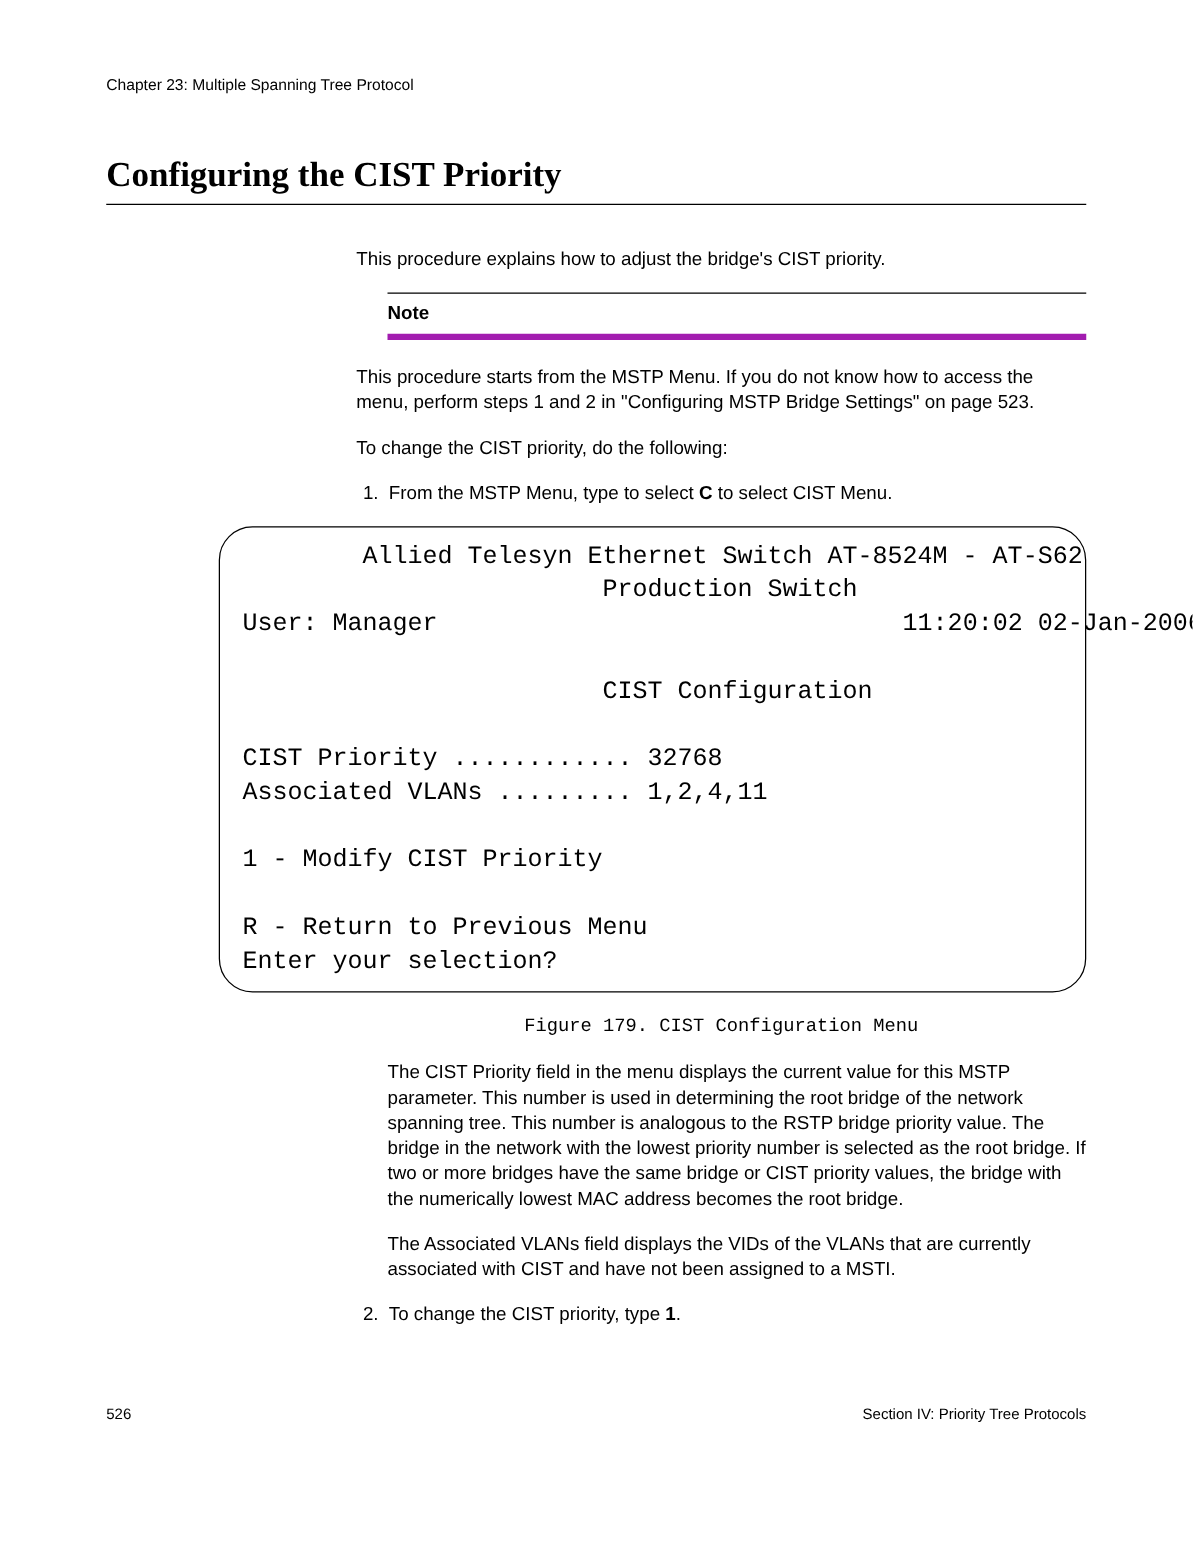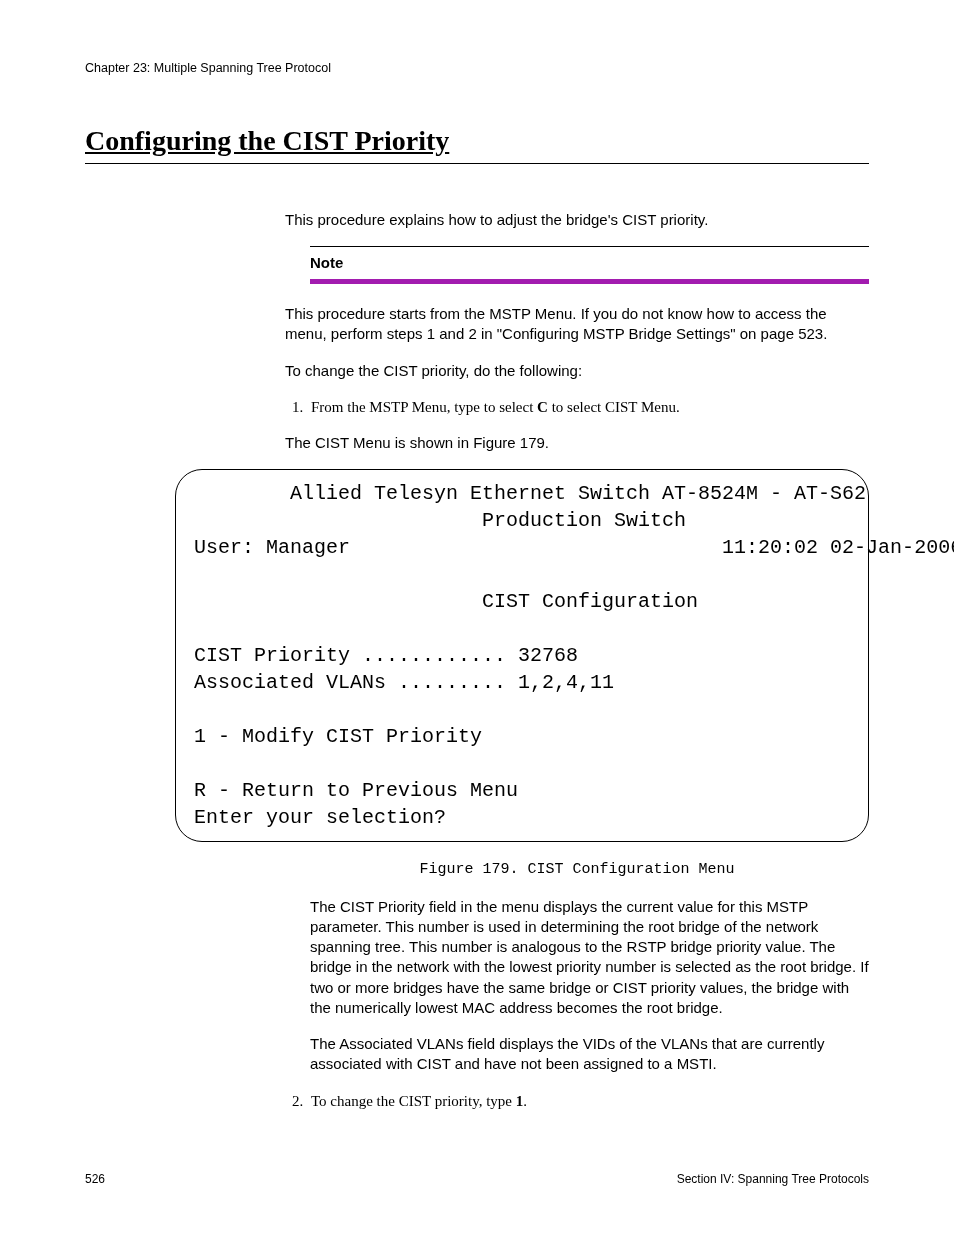--- a/index.html
+++ b/index.html
@@ -17,25 +17,24 @@
     font-size: 12.5px;
     margin-bottom: 45px;
   }
   h1.page-title {
     font-family: "Times New Roman", Times, serif;
     font-size: 28px;
     font-weight: bold;
     margin: 0 0 6px 0;
     border-bottom: 1px solid #000;
     padding-bottom: 3px;
-    text-decoration: underline;
   }
   .content-block {
     margin-left: 200px;
-    margin-top: 46px;
+    margin-top: 34px;
   }
   .content-block p {
     margin: 0 0 16px 0;
   }
   .note-box {
     border-top: 1px solid #000;
     border-bottom: 5px solid #a21caf;
     padding: 6px 0 6px 0;
     margin: 10px 0 20px 25px;
   }
@@ -43,21 +42,20 @@
     font-weight: bold;
   }
   .step-list {
     list-style: decimal;
     padding-left: 22px;
     margin: 0;
   }
   .step-list li {
     margin-bottom: 16px;
     padding-left: 4px;
-    font-family: Liberation Serif, serif;
   }
   .step-sub {
     margin-left: 28px;
     margin-bottom: 16px;
   }
   .terminal {
     font-family: "Courier New", Courier, monospace;
     font-size: 20px;
     white-space: pre;
     border: 1px solid #000;
@@ -95,21 +93,20 @@
 
   <p>This procedure starts from the MSTP Menu. If you do not know how to access the menu, perform steps 1 and 2 in "Configuring MSTP Bridge Settings" on page 523.</p>
 
   <p>To change the CIST priority, do the following:</p>
 
   <ol class="step-list">
     <li>
       <span>From the MSTP Menu, type to select </span><b>C</b><span> to select CIST Menu.</span>
     </li>
   </ol>
-  <p class="step-sub">The CIST Menu is shown in Figure 179.</p>
 </div>
 
 <div class="terminal"><span>        Allied Telesyn Ethernet Switch AT-8524M - AT-S62</span>
 <span>                        Production Switch</span>
 <span>User: Manager</span>                               <span>11:20:02 02-Jan-2006</span>
 
 <span>                        CIST Configuration</span>
 
 <span>CIST Priority ............ 32768</span>
 <span>Associated VLANs ......... 1,2,4,11</span>
@@ -128,14 +125,14 @@
 
   <ol class="step-list" start="2">
     <li>
       <span>To change the CIST priority, type </span><b>1</b><span>.</span>
     </li>
   </ol>
 </div>
 
 <div class="footer">
   <span>526</span>
-  <span>Section IV: Spanning Tree Protocols</span>
+  <span>Section IV: Priority Tree Protocols</span>
 </div>
 
 </body></html>

